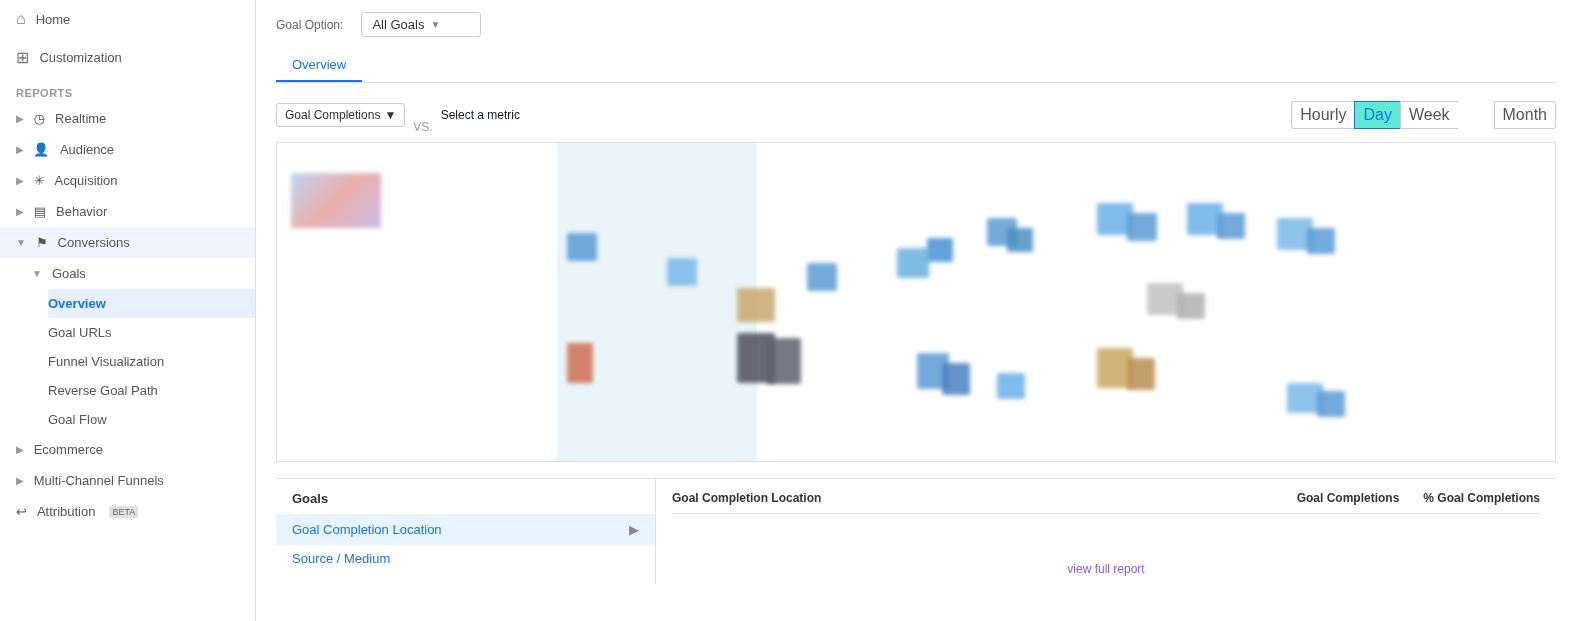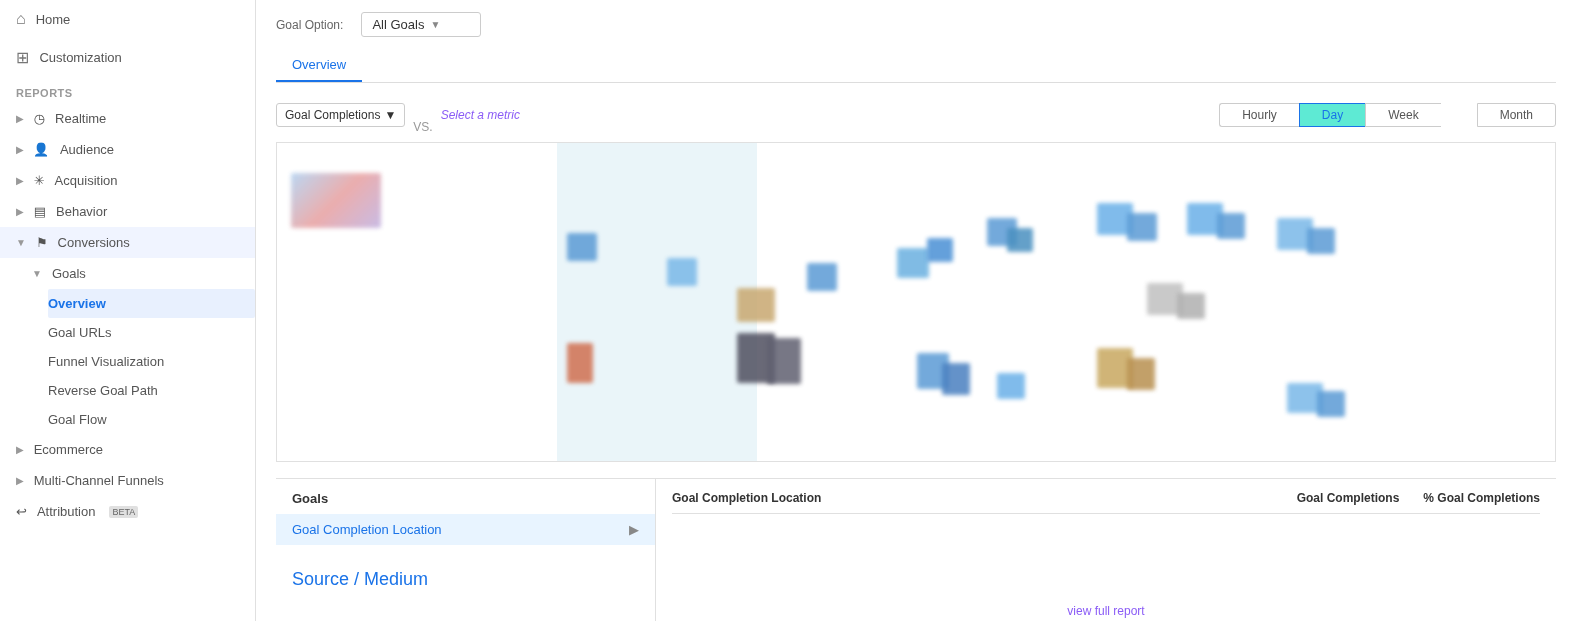--- a/index.html
+++ b/index.html
@@ -143,33 +143,32 @@
       cursor: pointer;
       background: #fff;
       gap: 4px;
     }
     .vs-text {
       font-size: 12px;
       color: #999;
       margin-top: 25px;
     }
     .select-metric-link {
-      color: #8b5cf6;
+      color: #0f172a;
       font-size: 12px;
       cursor: pointer;
       text-decoration: none;
-      font-style: italic;
     }
     .time-buttons {
       display: flex;
       gap: 0;
     }
     .time-btn {
-      padding: 4px 22px;
-      font-size: 12px;
+      padding: 4px 8px;
+      font-size: 16px;
       border: 1px solid #ccc;
       background: #fff;
       cursor: pointer;
       color: #555;
     }
     .time-btn:not(:last-child) { border-right: none; }
     .time-btn:first-child { border-radius: 3px 0 0 3px; }
     .time-btn:last-child { border-radius: 0 3px 3px 0; margin-left: 36px; }
     .time-btn.active {
       background: #5eead4;
@@ -218,22 +217,22 @@
       display: flex;
       align-items: center;
       justify-content: space-between;
       padding: 8px 16px;
       background: #e8f4ff;
       cursor: pointer;
       font-size: 13px;
       color: #1a73e8;
     }
     .goals-row-sub {
-      padding: 24px 16px;
-      font-size: 18px;
+      padding: 6px 16px;
+      font-size: 13px;
       color: #1a73e8;
       cursor: pointer;
     }
 
     .completion-panel {
       flex: 1;
       padding: 12px 16px;
     }
     .completion-header {
       display: flex;

